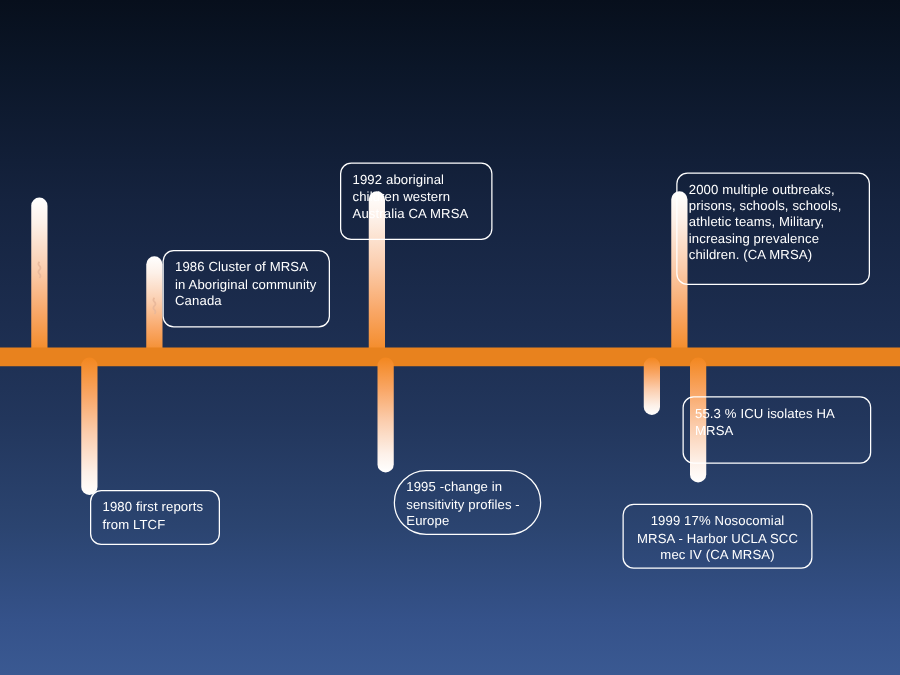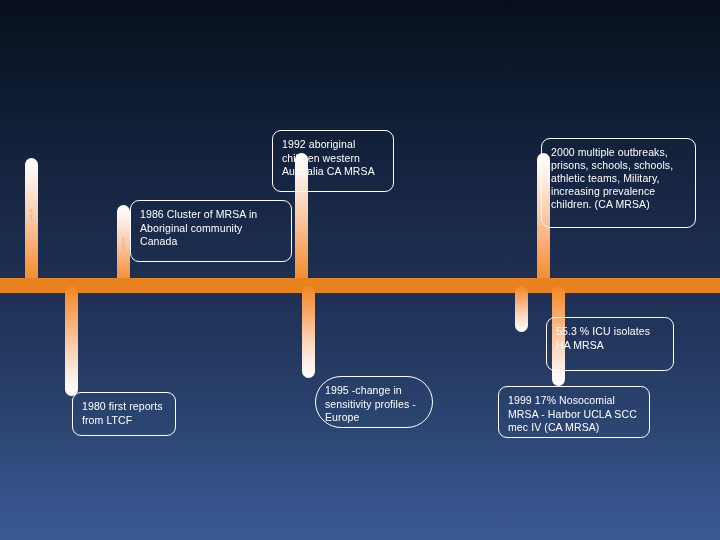--- a/index.html
+++ b/index.html
@@ -117,41 +117,41 @@
 
   <div class="stem stem-down" style="left:65px; top:286px; height:110px;"></div>
 
   <div class="stem stem-down" style="left:302px; top:286px; height:92px;"></div>
 
   <div class="stem stem-down" style="left:515px; top:286px; height:46px;"></div>
 
   <div class="stem stem-down" style="left:552px; top:286px; height:100px;"></div>
 
 
-  <div class="callout" style="left:130px; top:200px; width:162px; height:62px;">
+  <div class="callout" style="left:130px; top:200px; width:134px; height:62px;">
     <span>1986 Cluster of MRSA in Aboriginal community Canada</span>
   </div>
 
   <div class="callout" style="left:272px; top:130px; width:122px; height:62px;">
     <span>1992 aboriginal children western Australia CA MRSA</span>
   </div>
 
   <div class="callout tight" style="left:541px; top:101px; width:155px; height:90px;margin-top:37px;">
     <span>2000 multiple outbreaks, prisons, schools, schools, athletic teams, Military, increasing prevalence children. (CA MRSA)</span>
   </div>
 
   <div class="callout" style="left:72px; top:392px; width:104px; height:44px;">
     <span>1980 first reports from LTCF</span>
   </div>
 
   <div class="callout" style="left:315px; top:376px; width:118px; height:52px;border-radius:26px;">
     <span>1995 -change in sensitivity profiles - Europe</span>
   </div>
 
-  <div class="callout" style="left:546px; top:317px; width:128px; height:54px;">
+  <div class="callout" style="left:546px; top:317px; width:151px; height:54px;">
     <span>55.3 % ICU isolates HA MRSA</span>
   </div>
 
-  <div class="callout" style="left:498px; top:386px; width:152px; height:52px;">
+  <div class="callout" style="left:498px; top:403px; width:152px; height:52px;text-align:center;">
     <span>1999 17% Nosocomial MRSA - Harbor UCLA SCC mec IV (CA MRSA)</span>
   </div>
 
 </div>
 
 </body></html>

